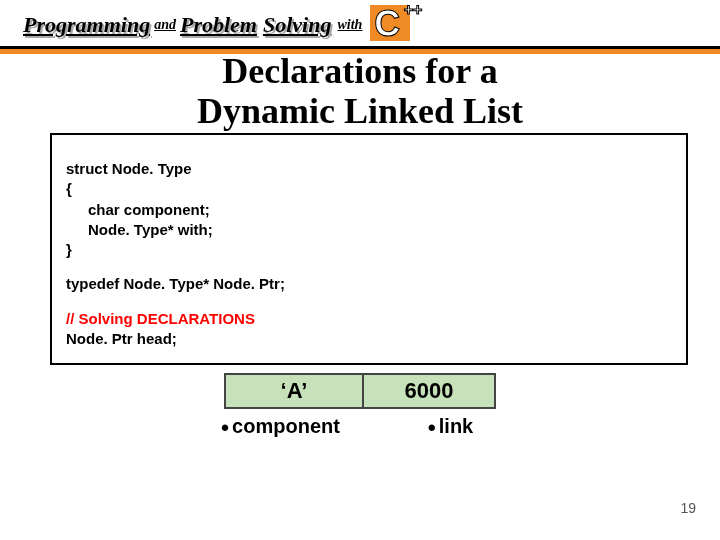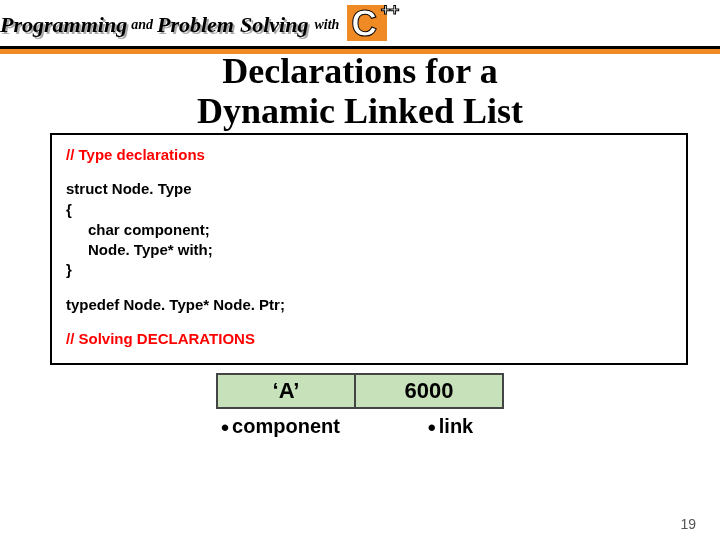--- a/index.html
+++ b/index.html
@@ -10,23 +10,24 @@
     font-family: "Times New Roman", serif;
     position: relative;
     overflow: hidden;
   }
   .header-bar {
     width: 100%;
     height: 48px;
     background: #ffffff;
     display: flex;
     align-items: center;
-    padding-left: 0;
+    padding-left: 23px;
     border-bottom: 2px solid #000000;
     position: relative;
+    text-decoration: underline;
   }
   .title-word {
     font-family: "Times New Roman", serif;
     font-style: italic;
     font-weight: bold;
     color: #000000;
     display: inline-block;
     vertical-align: baseline;
   }
   .tw-big { font-size: 22px; position: relative; top: 2px; }
@@ -108,21 +109,21 @@
     background: #c7e1ba;
     height: 36px;
     display: flex;
     align-items: center;
     justify-content: center;
     font-family: Arial, sans-serif;
     font-weight: bold;
     font-size: 22px;
   }
   .cell-a { width: 140px; }
-  .cell-b { width: 148px; border-left: none; }
+  .cell-b { width: 132px; border-left: none; }
   .labels-row {
     display: flex;
     justify-content: center;
     font-family: Arial, sans-serif;
     font-weight: bold;
     font-size: 20px;
     margin-top: 4px;
   }
   .lbl { display: flex; align-items: baseline; }
   .dot {
@@ -132,21 +133,21 @@
     line-height: 14px;
     position: relative;
     top: -2px;
     margin-right: 2px;
   }
   .lbl-a { width: 180px; justify-content: center; }
   .lbl-b { width: 160px; justify-content: center; }
   .page-num {
     position: absolute;
     right: 24px;
-    bottom: 8px;
+    bottom: 24px;
     font-family: Arial, sans-serif;
     font-size: 14px;
     color: #555;
   }
 </style>
 </head>
 <body>
 
 <div class="header-bar">
   <span class="title-word tw-big shadow">Programming</span>
@@ -161,31 +162,31 @@
   </span>
 </div>
 <div class="orange-strip"></div>
 
 <div class="slide-title">
   <div>Declarations for a</div>
   <div>Dynamic Linked List</div>
 </div>
 
 <div class="code-box">
-  <span class="row code-heading">// Type declarations</span>
   <span class="row blank"></span>
   <span class="row">struct Node. Type</span>
   <span class="row">{</span>
   <span class="row indent">char component;</span>
   <span class="row indent">Node. Type* with;</span>
   <span class="row">}</span>
   <span class="row blank"></span>
   <span class="row">typedef  Node. Type*  Node. Ptr;</span>
   <span class="row blank"></span>
   <span class="row code-heading">// Solving DECLARATIONS</span>
+  <span class="row">Node. Ptr  head;</span>
 </div>
 
 <div class="node-diagram">
   <div class="cell cell-a">‘A’</div>
   <div class="cell cell-b">6000</div>
 </div>
 <div class="labels-row">
   <div class="lbl lbl-a">
     <span class="dot">.</span>
     <span>component</span>

